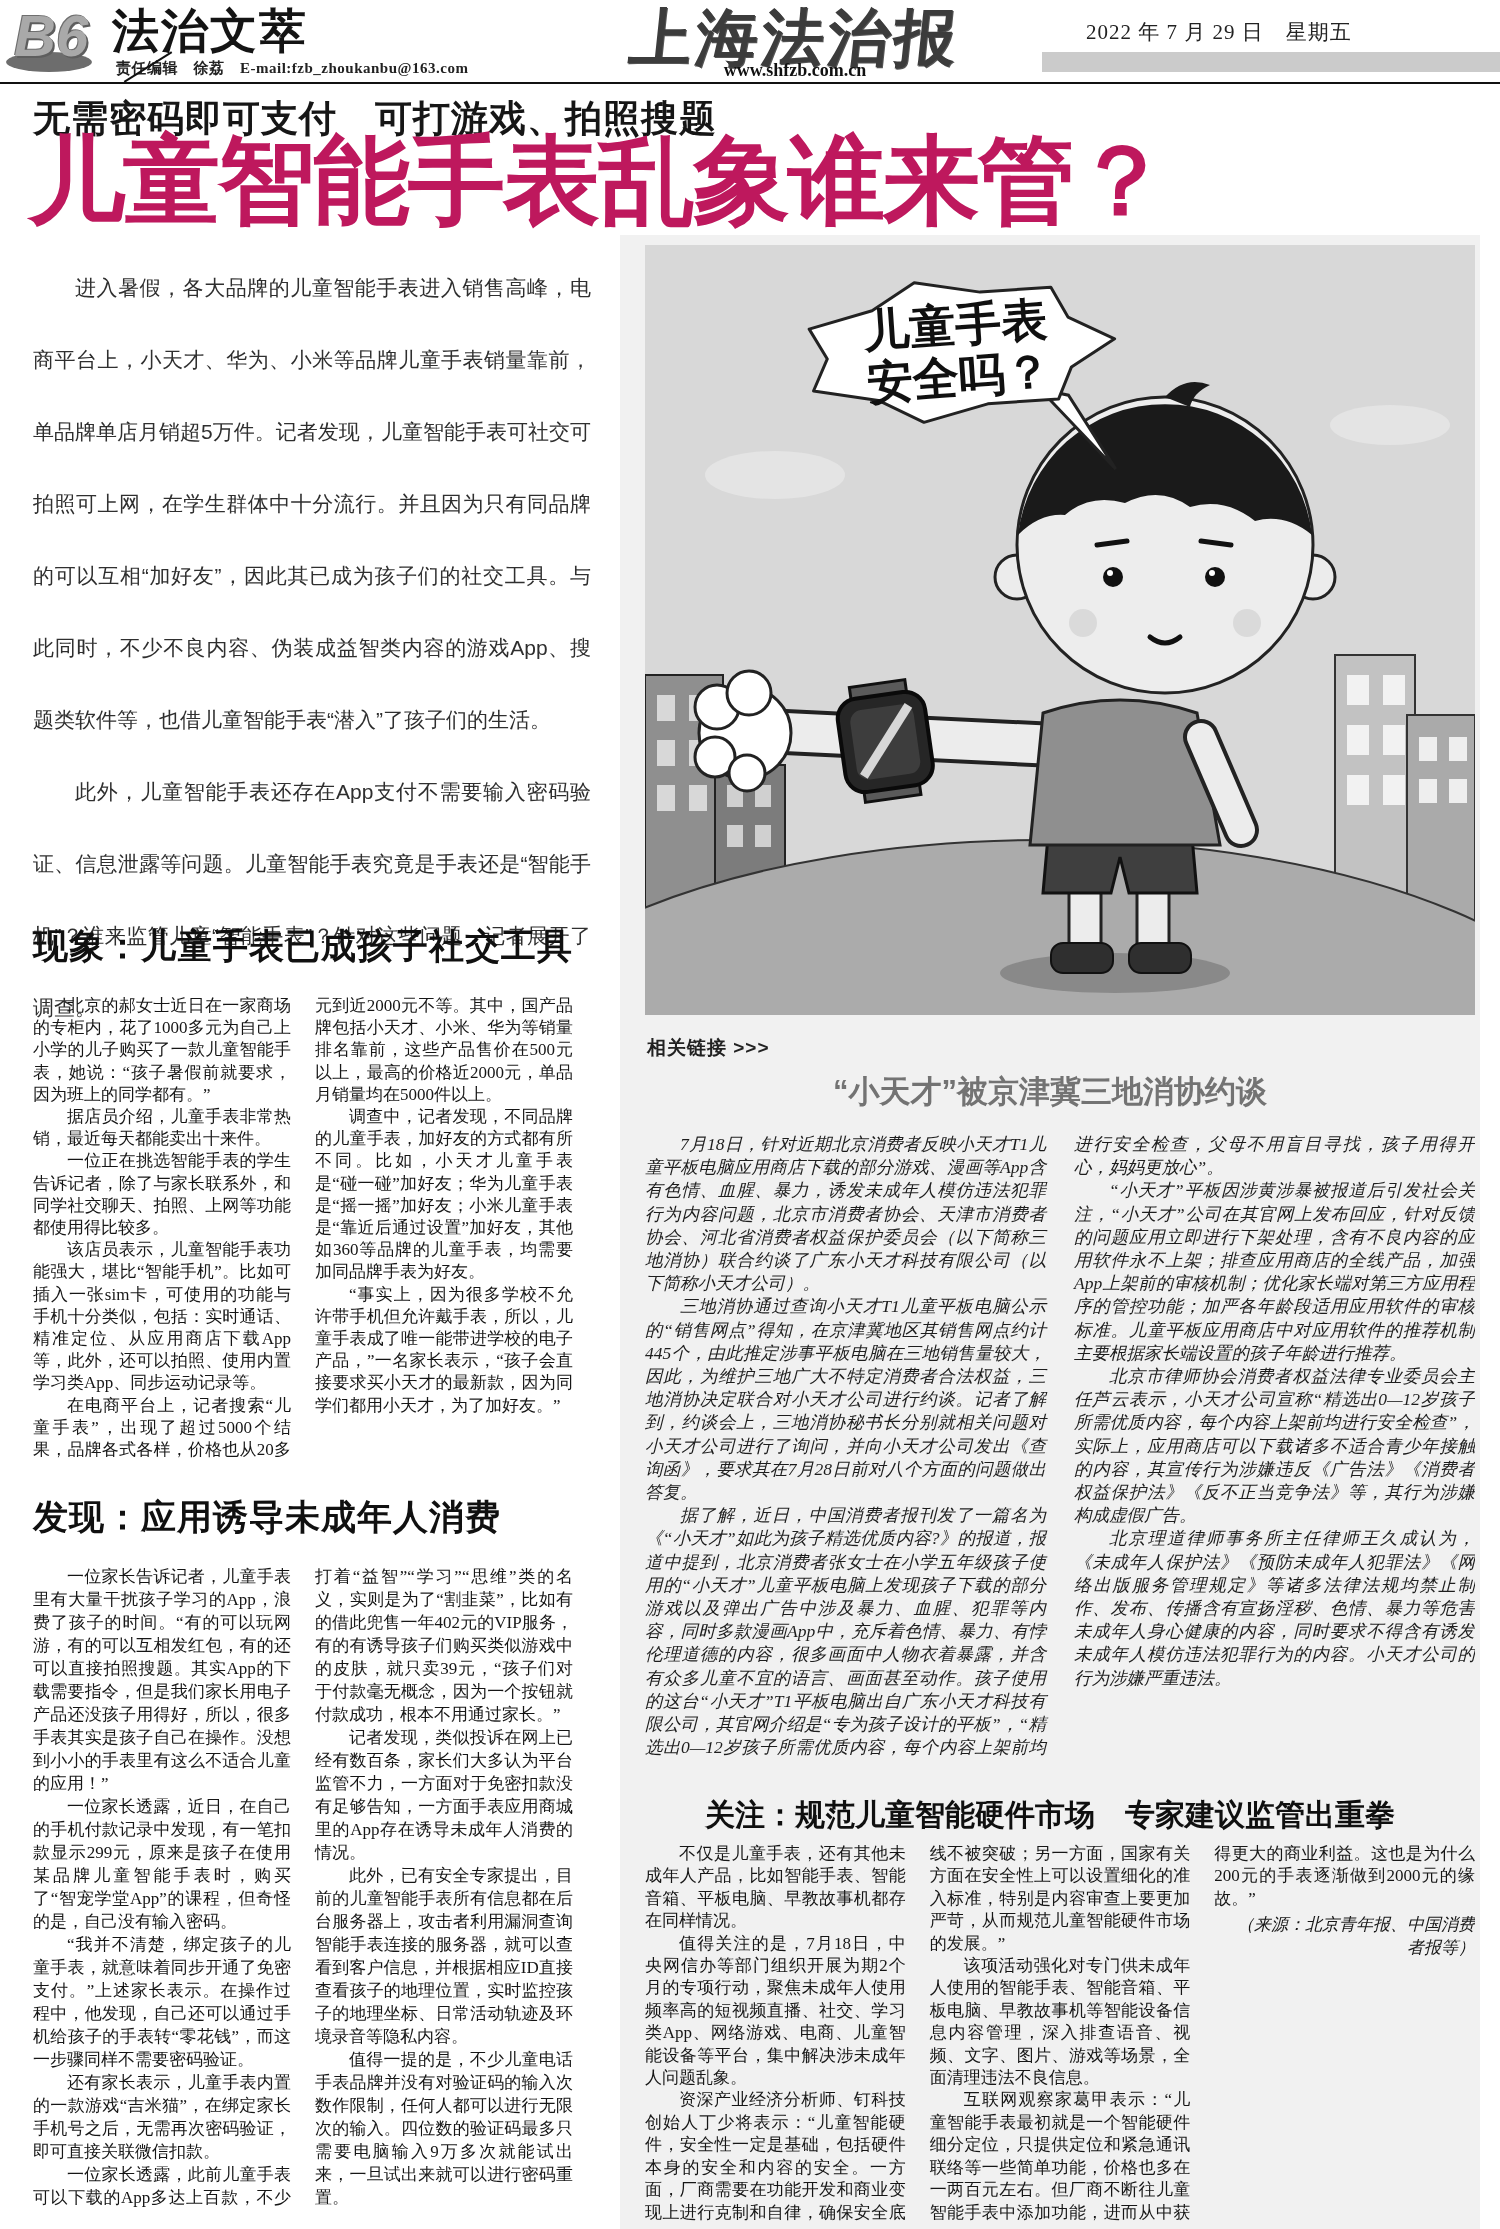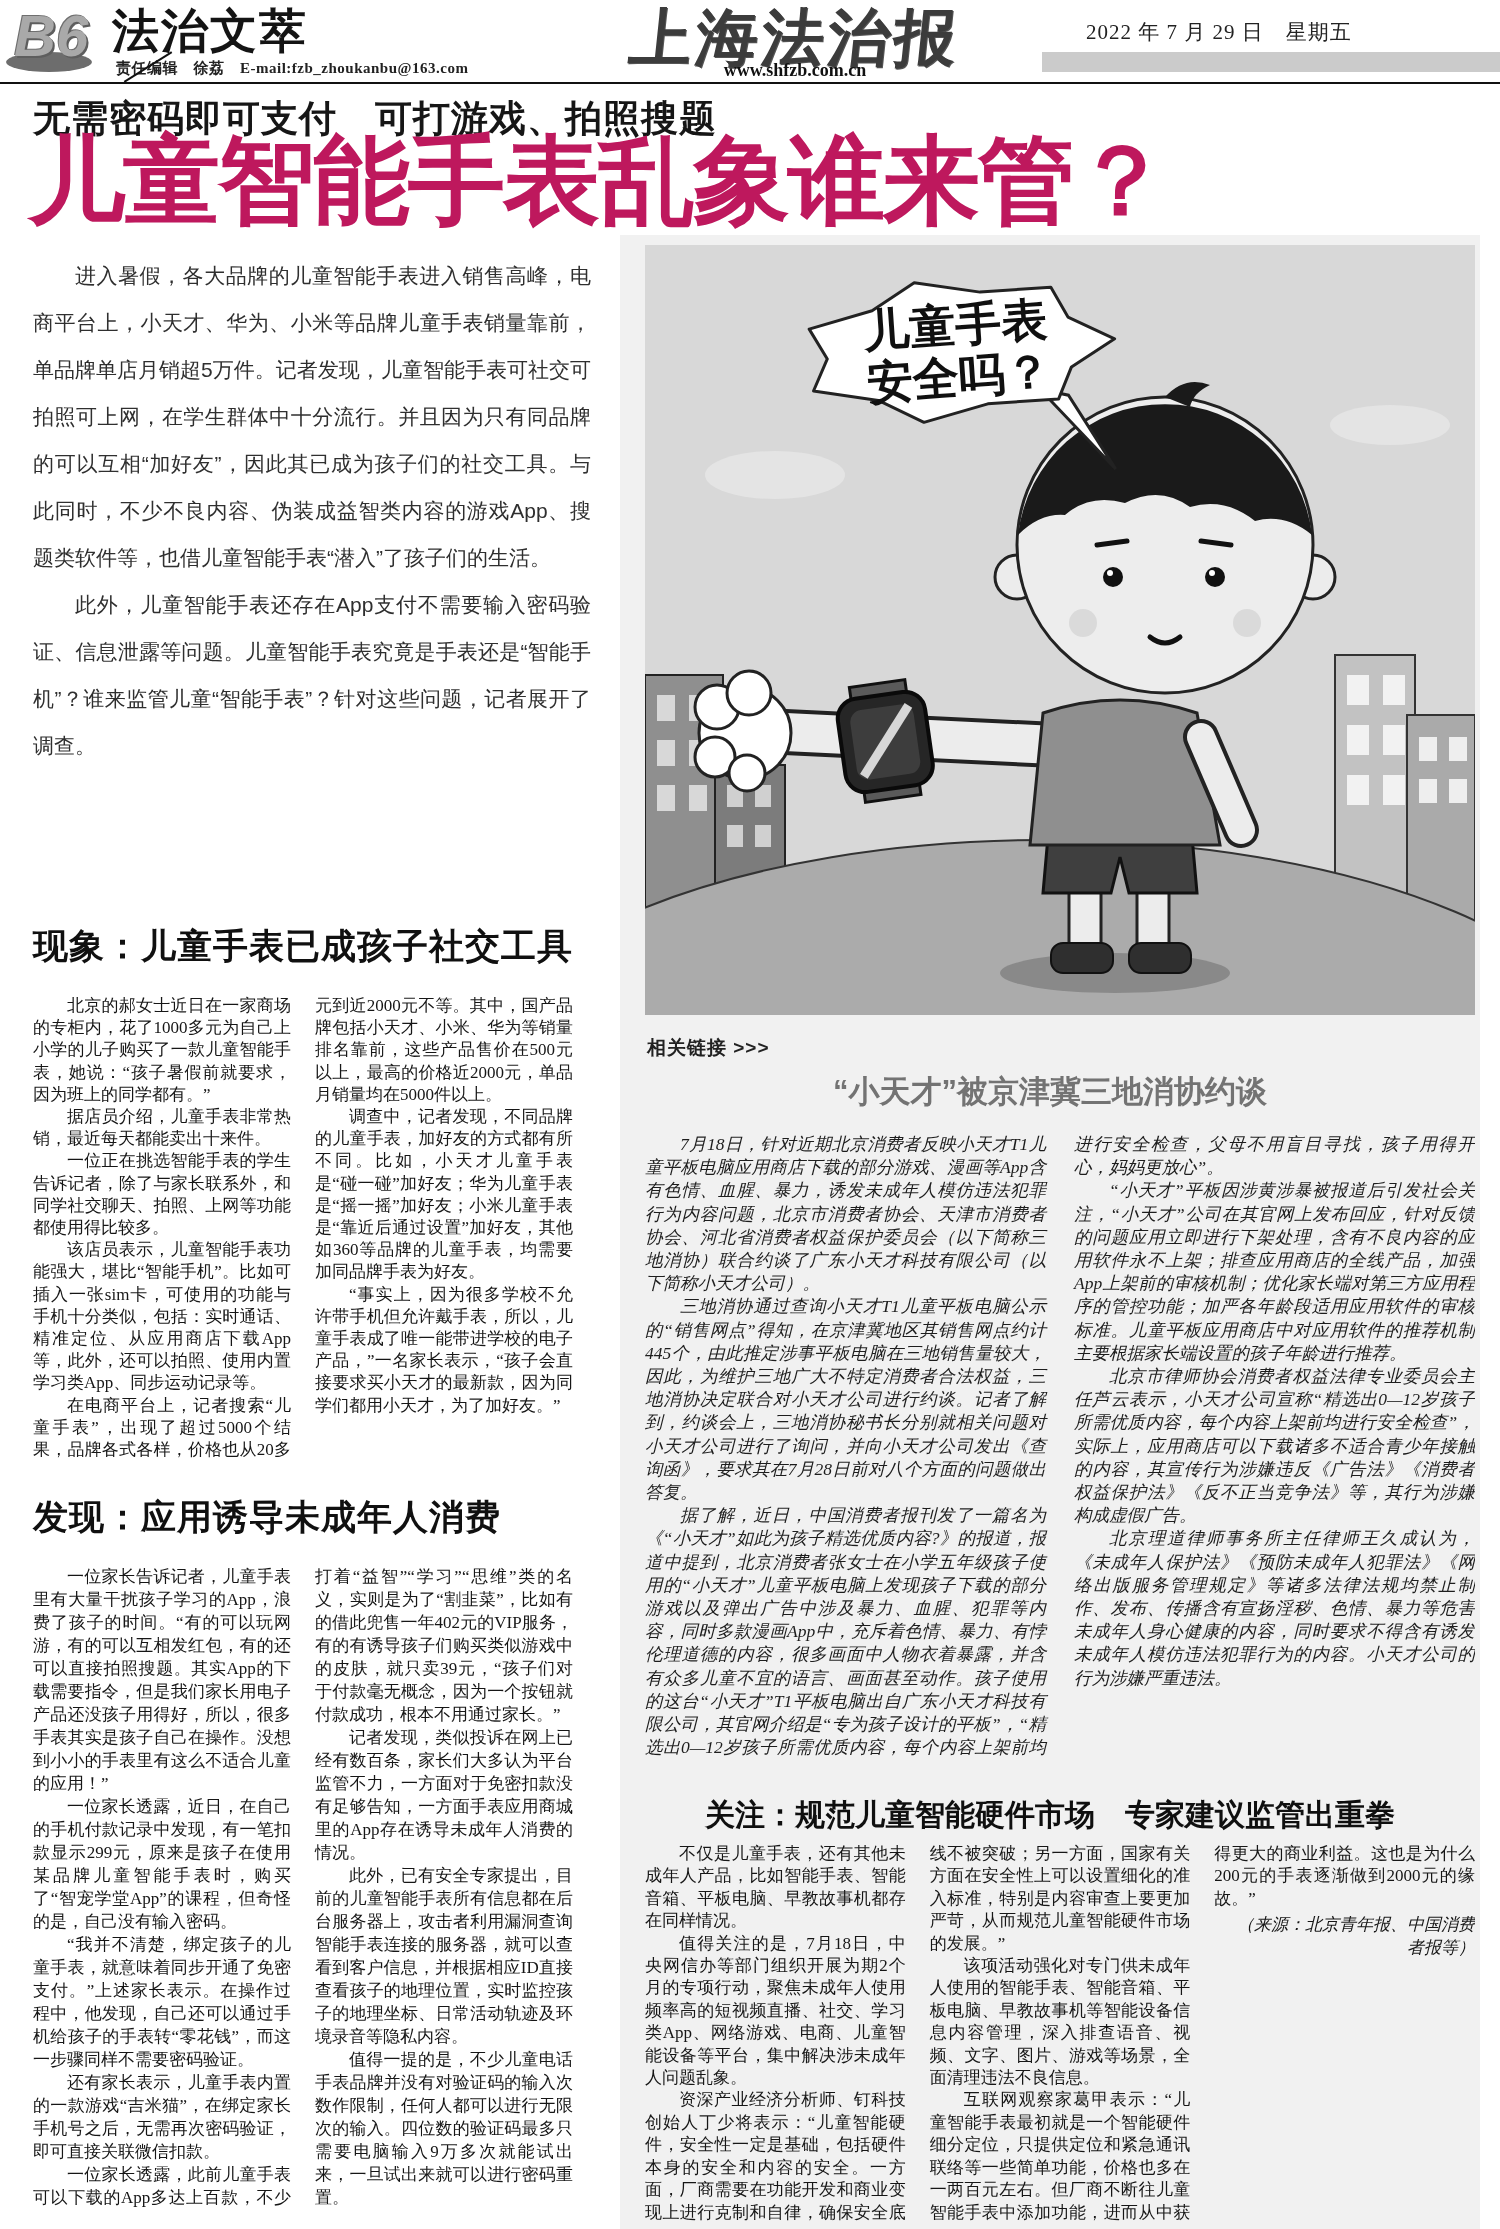--- a/index.html
+++ b/index.html
@@ -24,21 +24,21 @@
   #datebar{position:absolute;left:1042px;top:52px;width:458px;height:20px;background:#cbcbcb;}
   #hdr-rule{position:absolute;left:0;top:82px;width:1500px;height:2px;background:#111;}
   #hdr-diag{position:absolute;left:120px;top:66px;width:56px;height:2px;background:#111;transform:rotate(-32deg);}
   
   #kicker{position:absolute;left:33px;top:94px;font-family:"Liberation Sans","DejaVu Sans",sans-serif;
           font-weight:900;font-size:37px;color:#161616;letter-spacing:1px;}
   #headline{position:absolute;left:28px;top:130px;width:1460px;margin:0;
           font-family:"Liberation Sans","DejaVu Sans",sans-serif;font-weight:900;font-size:97px;
           line-height:1.05;color:#be185d;letter-spacing:-2px;}
   #intro{position:absolute;left:33px;top:252px;width:558px;
-          font-family:"Liberation Sans","DejaVu Sans",sans-serif;font-size:21px;line-height:47px;
+          font-family:"Liberation Sans","DejaVu Sans",sans-serif;font-size:21px;line-height:72px;
           color:#2f2f2f;text-align:justify;}
   #intro p{margin:0;text-indent:2em;}
   
   .section-head{position:absolute;left:33px;margin:0;font-family:"Liberation Sans","DejaVu Sans",sans-serif;
           font-weight:900;color:#101010;font-size:35px;letter-spacing:1px;}
   .body2{position:absolute;left:33px;width:540px;column-count:2;column-gap:24px;column-fill:auto;
           font-size:17px;line-height:22.2px;text-align:justify;color:#161616;overflow:hidden;}
   .body2 p{margin:0;text-indent:2em;}
   #phen-body{top:995px;height:473px;}
   #disc-body{top:1565px;height:664px;line-height:23px;}

